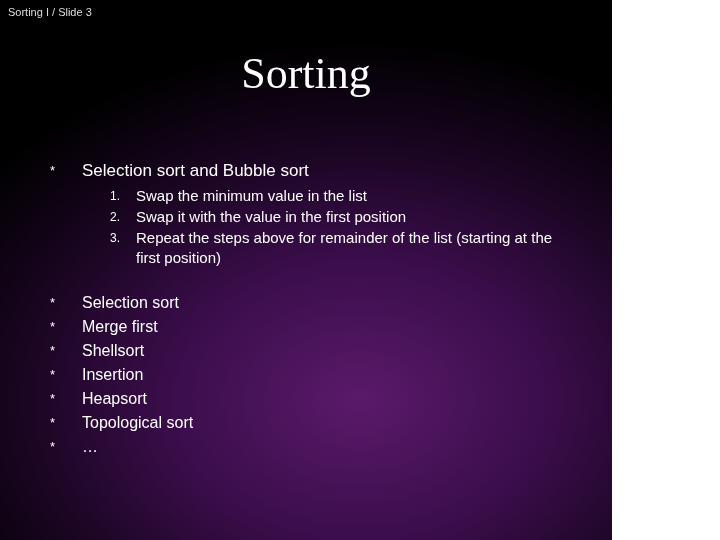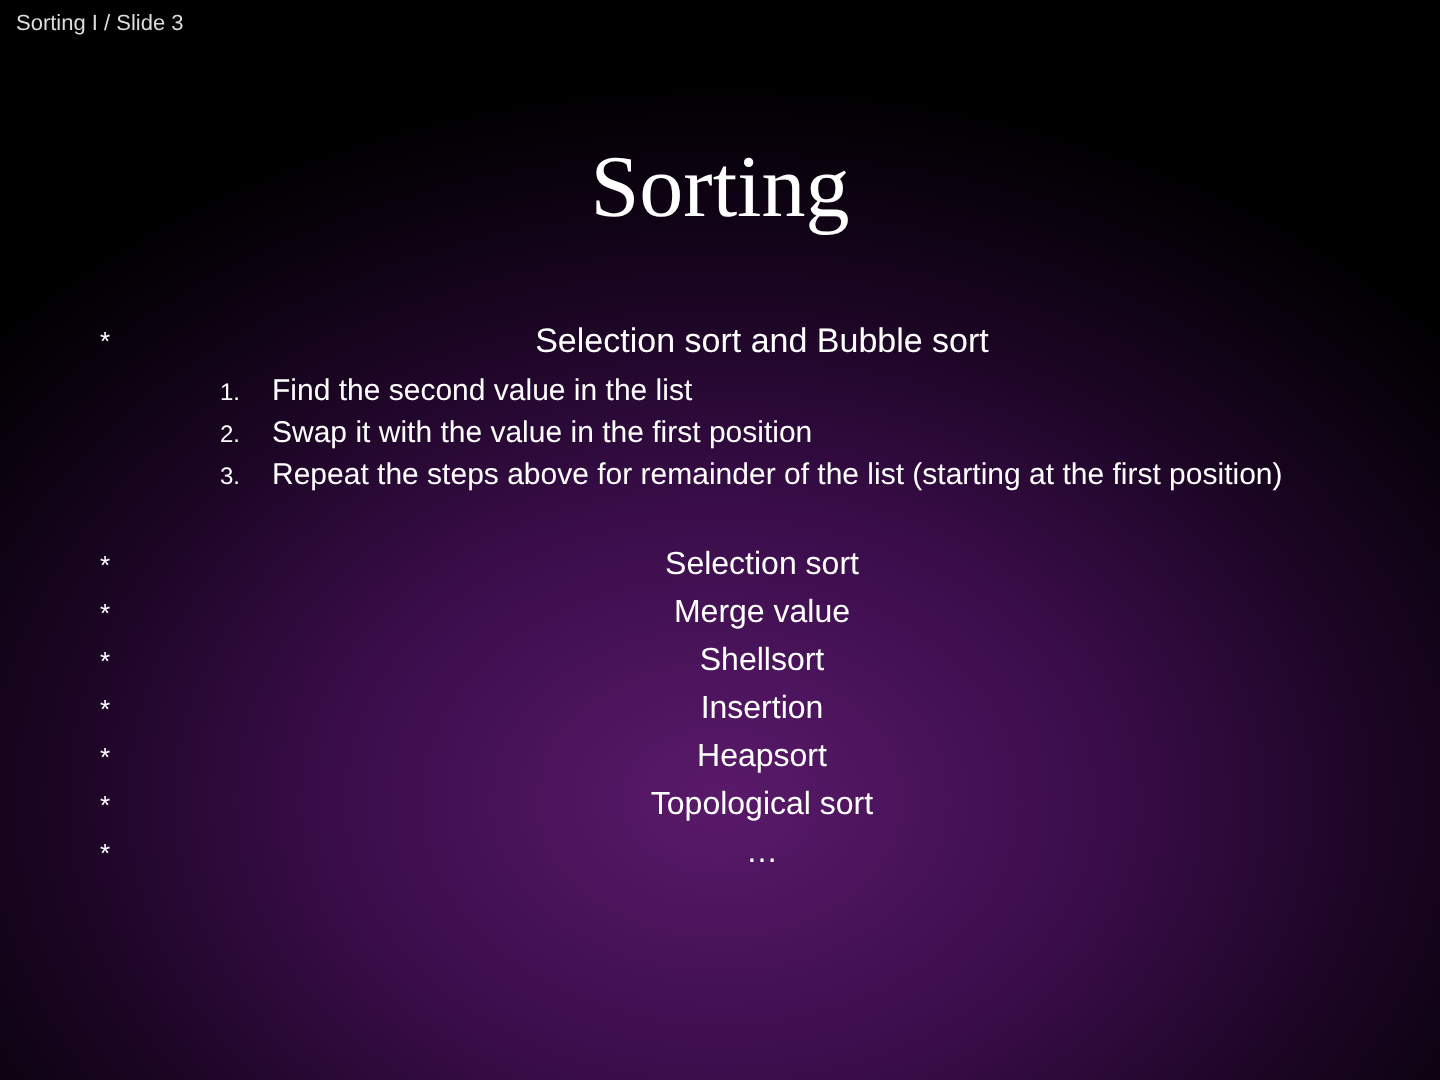--- a/index.html
+++ b/index.html
@@ -5,21 +5,21 @@
   html, body {
     margin: 0;
     padding: 0;
     width: 720px;
     height: 540px;
     overflow: hidden;
     font-family: Arial, Helvetica, sans-serif;
     color: #fff;
   }
   .slide {
-    width: 720px;
+    width: 612px;
     height: 540px;
     background: radial-gradient(ellipse 480px 360px at 360px 400px,
                 #5a1a6a 0%,
                 #3a0d4a 40%,
                 #1a0522 70%,
                 #000000 100%);
     position: relative;
     box-sizing: border-box;
   }
   .header {
@@ -32,21 +32,20 @@
   .title {
     position: absolute;
     top: 48px;
     left: 0;
     width: 100%;
     text-align: center;
     font-family: "Times New Roman", Times, serif;
     font-size: 44px;
     font-weight: normal;
     color: #fff;
-    margin-top: 20px;
   }
   .body {
     position: absolute;
     top: 160px;
     left: 50px;
     right: 40px;
   }
   .item {
     display: flex;
     align-items: flex-start;
@@ -58,21 +57,20 @@
     text-align: left;
     font-size: 13px;
     line-height: 22px;
     color: #fff;
   }
   .text-col {
     flex: 1;
     font-size: 16px;
     line-height: 22px;
     color: #fff;
-    text-align: center;
   }
   .sublist {
     margin: 4px 0 24px 60px;
   }
   .subitem {
     display: flex;
     align-items: flex-start;
     margin-bottom: 1px;
   }
   .num-col {
@@ -105,39 +103,39 @@
   <div class="body">
 
     <div class="item main-heading">
       <div class="bullet-col">*</div>
       <div class="text-col">Selection sort and Bubble sort</div>
     </div>
 
     <div class="sublist">
       <div class="subitem">
         <div class="num-col">1.</div>
-        <div class="subtext">Find the second value in the list</div>
+        <div class="subtext">Swap the minimum value in the list</div>
       </div>
       <div class="subitem">
         <div class="num-col">2.</div>
         <div class="subtext">Swap it with the value in the first position</div>
       </div>
       <div class="subitem">
         <div class="num-col">3.</div>
         <div class="subtext">Repeat the steps above for remainder of the list (starting at the first position)</div>
       </div>
     </div>
 
     <div class="item">
       <div class="bullet-col">*</div>
       <div class="text-col">Selection sort</div>
     </div>
     <div class="item">
       <div class="bullet-col">*</div>
-      <div class="text-col">Merge value</div>
+      <div class="text-col">Merge first</div>
     </div>
     <div class="item">
       <div class="bullet-col">*</div>
       <div class="text-col">Shellsort</div>
     </div>
     <div class="item">
       <div class="bullet-col">*</div>
       <div class="text-col">Insertion</div>
     </div>
     <div class="item">

